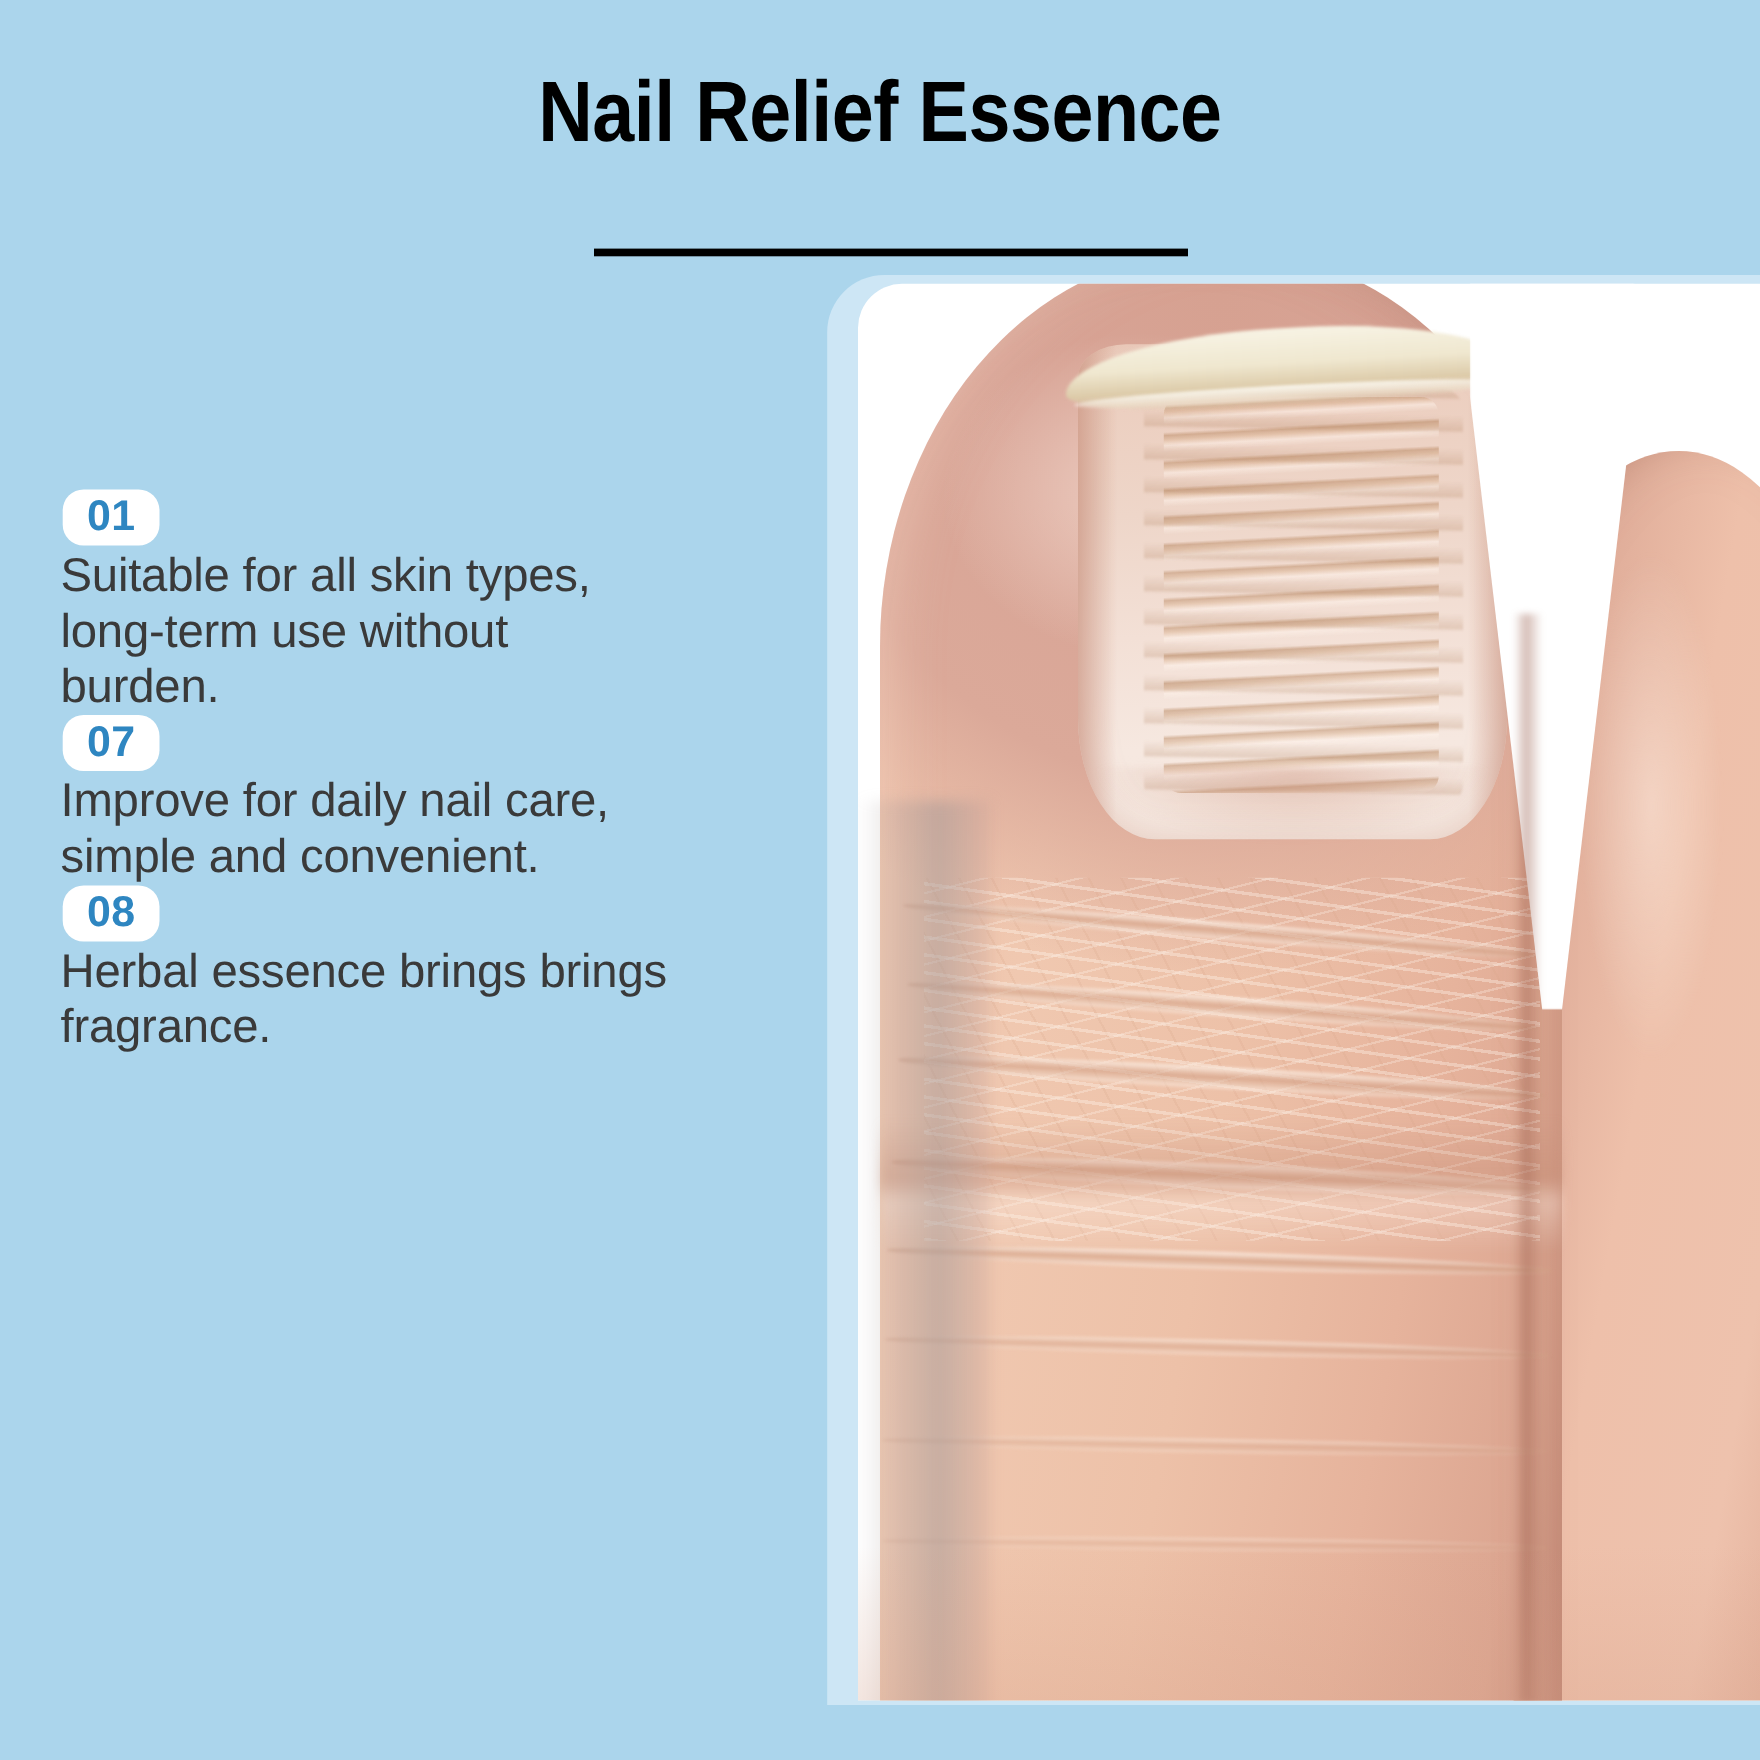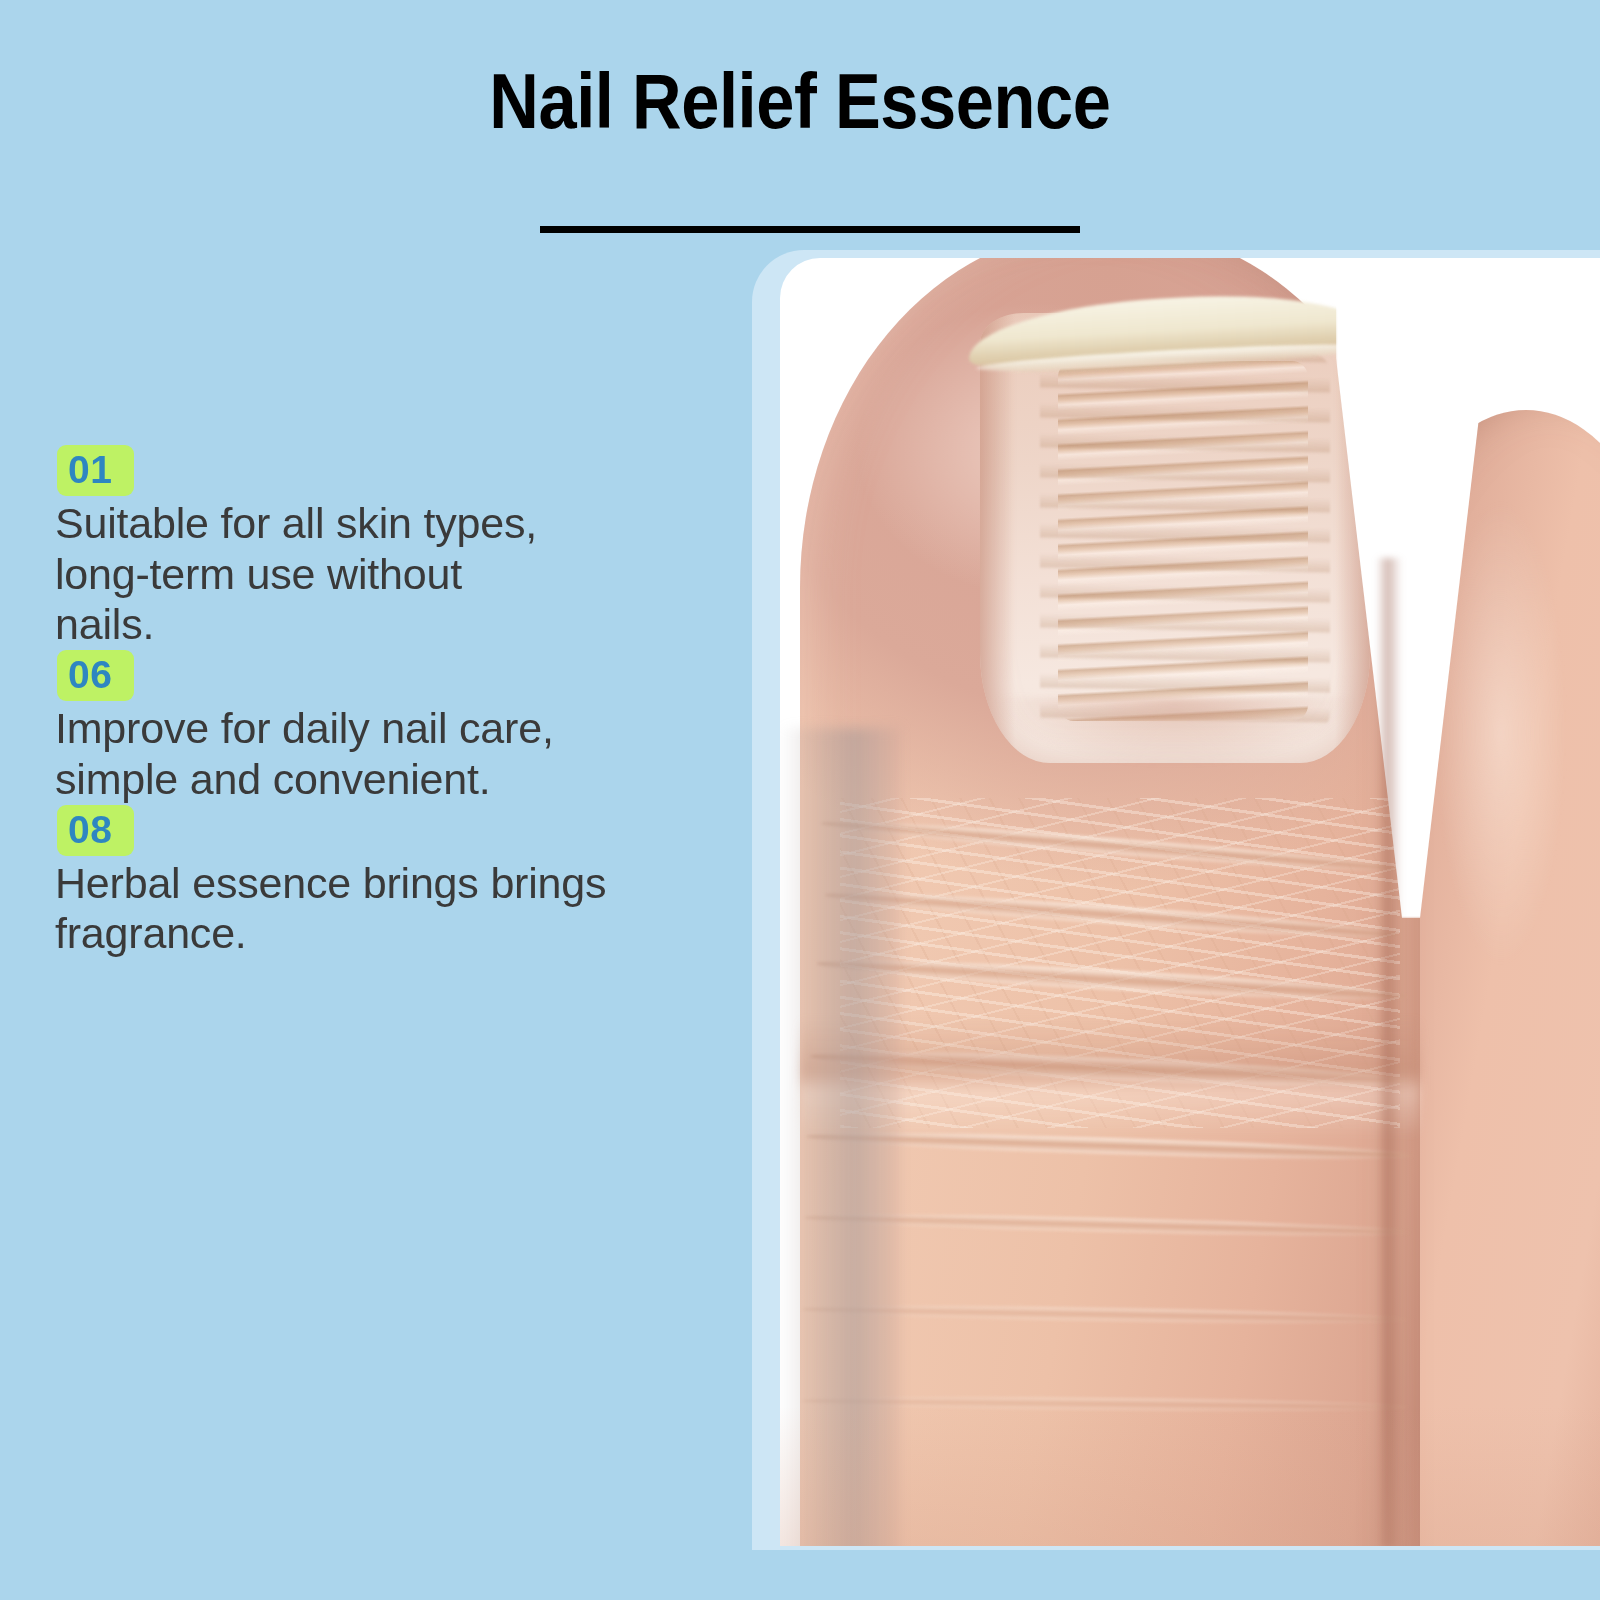--- a/index.html
+++ b/index.html
@@ -36,23 +36,23 @@
     width:540px; height:7px; background:#000;
   }
 
   
   .features {
     position:absolute; left:55px; top:445px; width:640px;
   }
   .feature { position:relative; }
   .badge {
     display:inline-block;
-    background:#bef264;
-    border-radius:9px;
-    padding:5px 22px 7px 11px;
+    background:#ffffff;
+    border-radius:19px;
+    padding:5px 22px 7px 22px;
     margin-left:2px;
   }
   .badge-num {
     font-family:"Liberation Sans", sans-serif;
     font-weight:bold;
     font-size:39px;
     line-height:1;
     color:#2e86c1;
     letter-spacing:0.5px;
   }
@@ -272,27 +272,27 @@
   <div class="title-rule"></div>
 
   <div class="features">
 
     <div class="feature">
       <div class="badge">
         <span class="badge-num">01</span>
       </div>
       <div class="feature-text">Suitable for all skin types,
 long-term use without
-nails.</div>
+burden.</div>
     </div>
 
 
     <div class="feature">
       <div class="badge">
-        <span class="badge-num">06</span>
+        <span class="badge-num">07</span>
       </div>
       <div class="feature-text">Improve for daily nail care,
 simple and convenient.</div>
     </div>
 
     <div class="feature">
       <div class="badge">
         <span class="badge-num">08</span>
       </div>
       <div class="feature-text">Herbal essence brings brings

